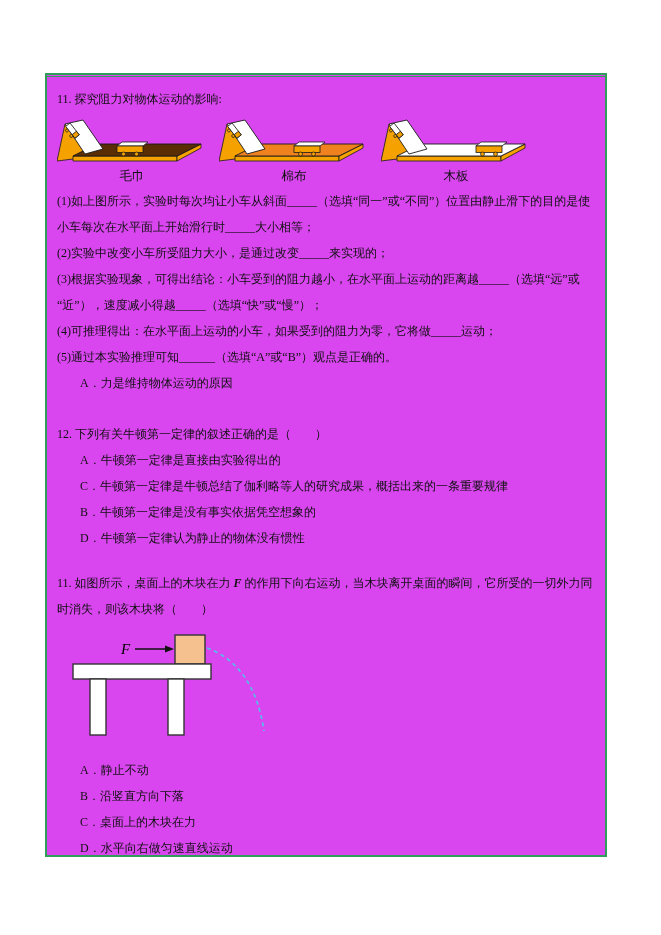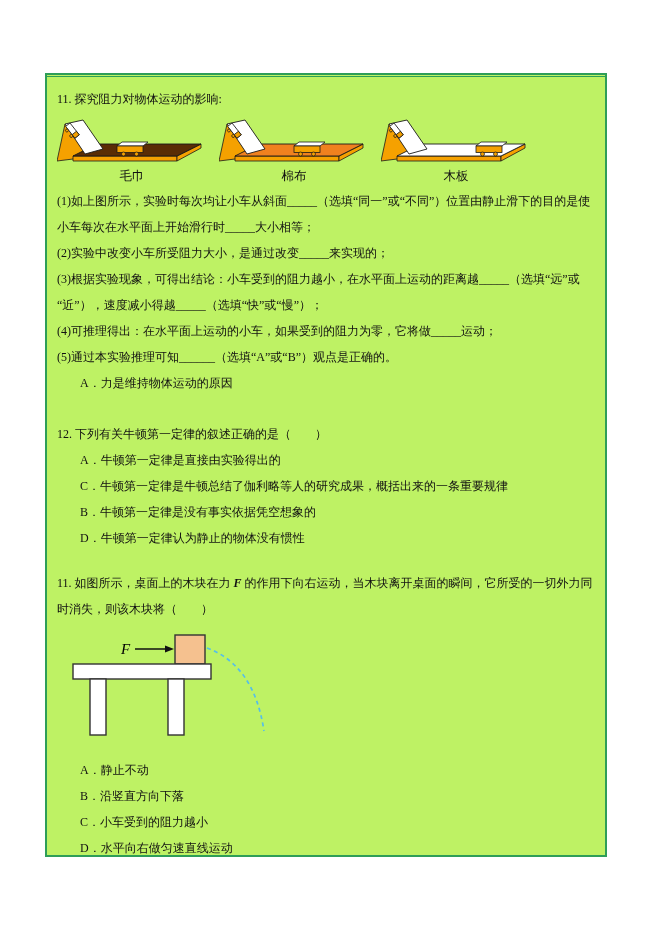--- a/index.html
+++ b/index.html
@@ -5,21 +5,21 @@
   :root{
     --green:#2e9e58; --ramp:#f5a100; --ink:#1a1a1a; --blue:#55beea; --block:#f5c18f;
   }
   html,body{margin:0;padding:0;}
   body{
     width:661px;height:935px;background:#ffffff;position:relative;
     font-family:"Liberation Serif","DejaVu Serif",serif;color:#111;
   }
   .frame{
     position:absolute;left:45px;top:73px;width:562px;height:784px;
-    border:2px solid var(--green);box-sizing:border-box;background:#bef264;
+    border:2px solid var(--green);box-sizing:border-box;background:#d946ef;
   }
   .frame-topline{border-top:1px solid var(--green);margin-top:1px;}
   .content{padding:9px 10px 0 10px;font-size:12px;line-height:26px;}
   .qtitle{white-space:nowrap;}
   .figrow{display:flex;gap:12px;margin:6px 0 4px 0;}
   .fig{width:150px;}
   .fig svg{display:block;}
   .figlabel{text-align:center;font-size:12.5px;line-height:16px;margin-top:0;}
   p.part{margin:0;}
   .opts{margin:0;padding:0 0 0 23px;list-style:none;}
@@ -142,19 +142,19 @@
           <line x1="64" y1="21" x2="97" y2="21" stroke="#111" stroke-width="1.4"></line>
           <polygon points="103,21 94,17.5 94,24.5" fill="#111"></polygon>
           <text x="50" y="26" font-size="15" font-style="italic">F</text>
           <path d="M136,20 Q183,37 193,103" fill="none" style="stroke:var(--blue)" stroke-width="1.7" stroke-dasharray="4 3.5"></path>
         </svg>
       </div>
 
       <ul class="opts">
         <li>A．静止不动</li>
         <li>B．沿竖直方向下落</li>
-        <li>C．小车受到的阻力越小</li>
+        <li>C．桌面上的木块在力</li>
         <li>D．水平向右做匀速直线运动</li>
       </ul>
     </div>
 
   </div>
 </div>
 
 </body></html>

